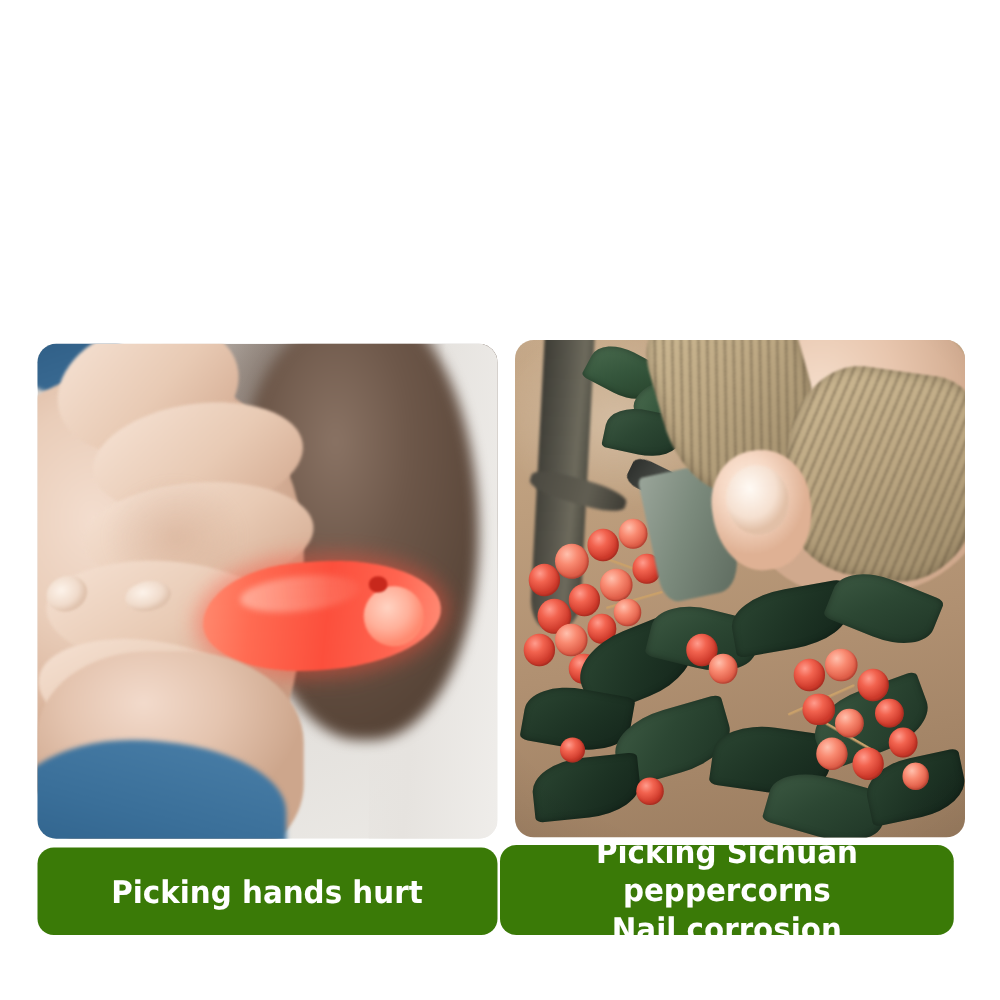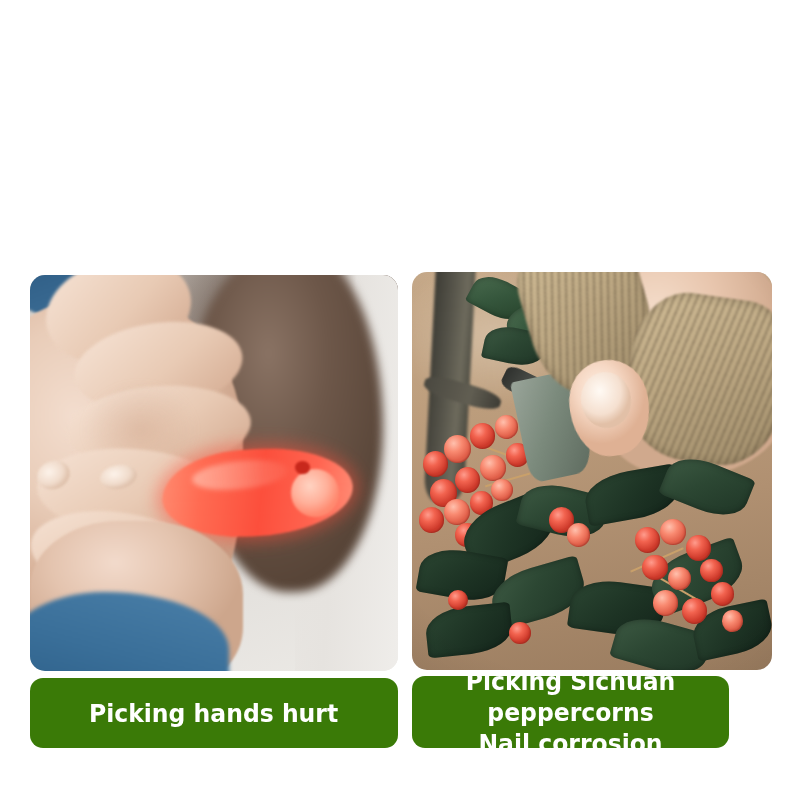--- a/index.html
+++ b/index.html
@@ -295,21 +295,21 @@
     position: absolute;
     background: #3a7a07;
     border-radius: 13px;
     display: flex;
     align-items: center;
     justify-content: center;
     text-align: center;
     color: #ffffff;
   }
   .caption-left  { left: 30px;  top: 678px; width: 368px; height: 70px; }
-  .caption-right { left: 412px; top: 676px; width: 317px; height: 72px; }
+  .caption-right { left: 400px; top: 676px; width: 363px; height: 72px; }
 
   .caption-text {
     font-family: "DejaVu Sans", sans-serif;
     font-size: 25px;
     font-weight: bold;
     line-height: 31px;
     color: #ffffff;
     transform: scaleX(0.94);
     white-space: pre-line;
   }

